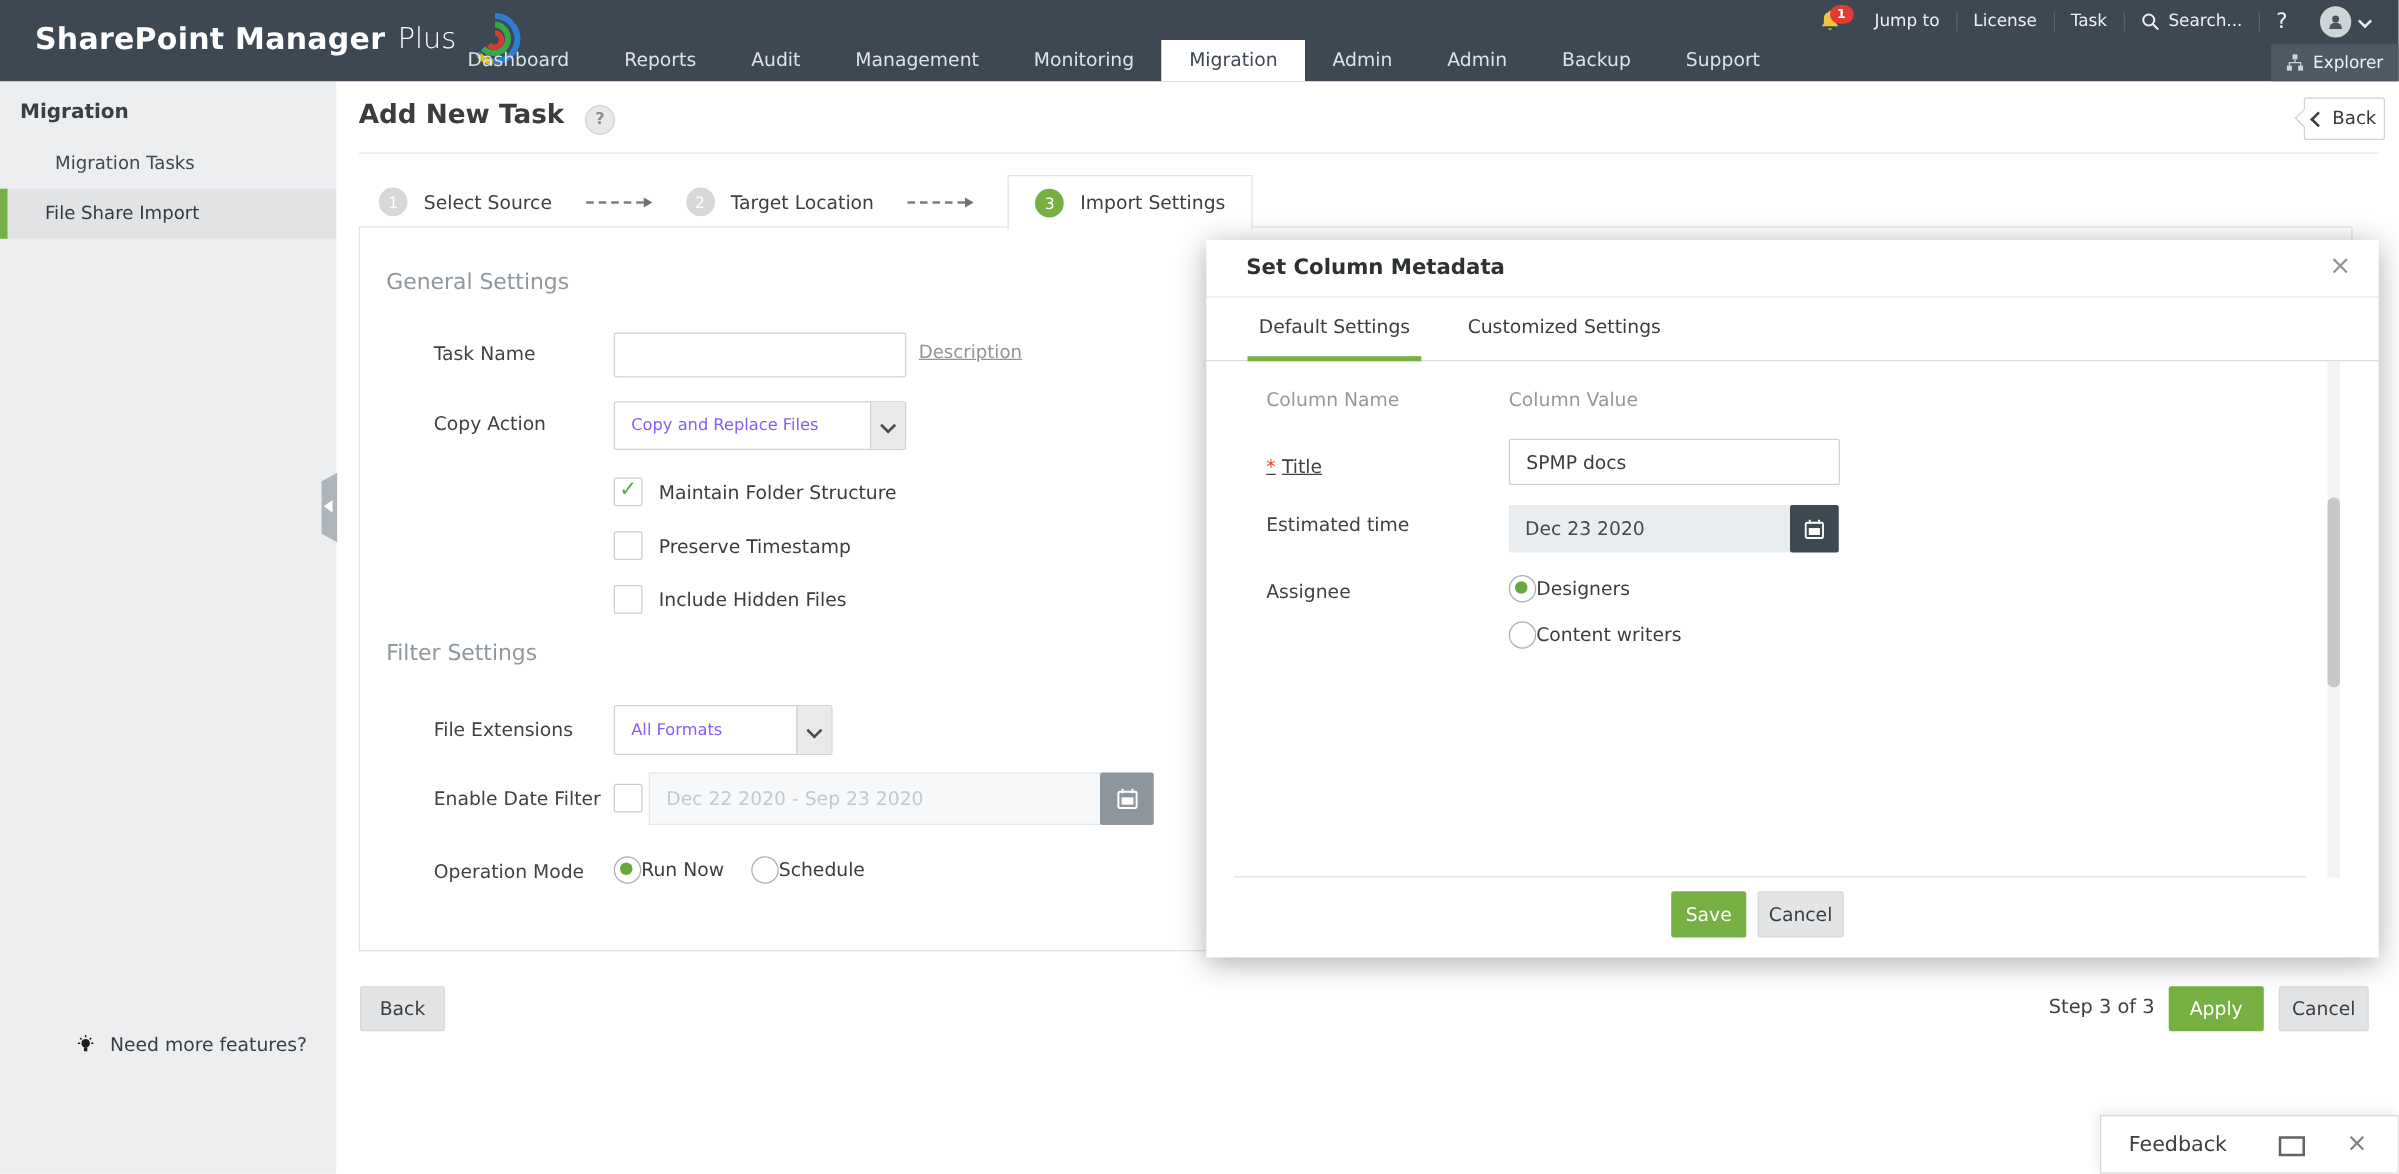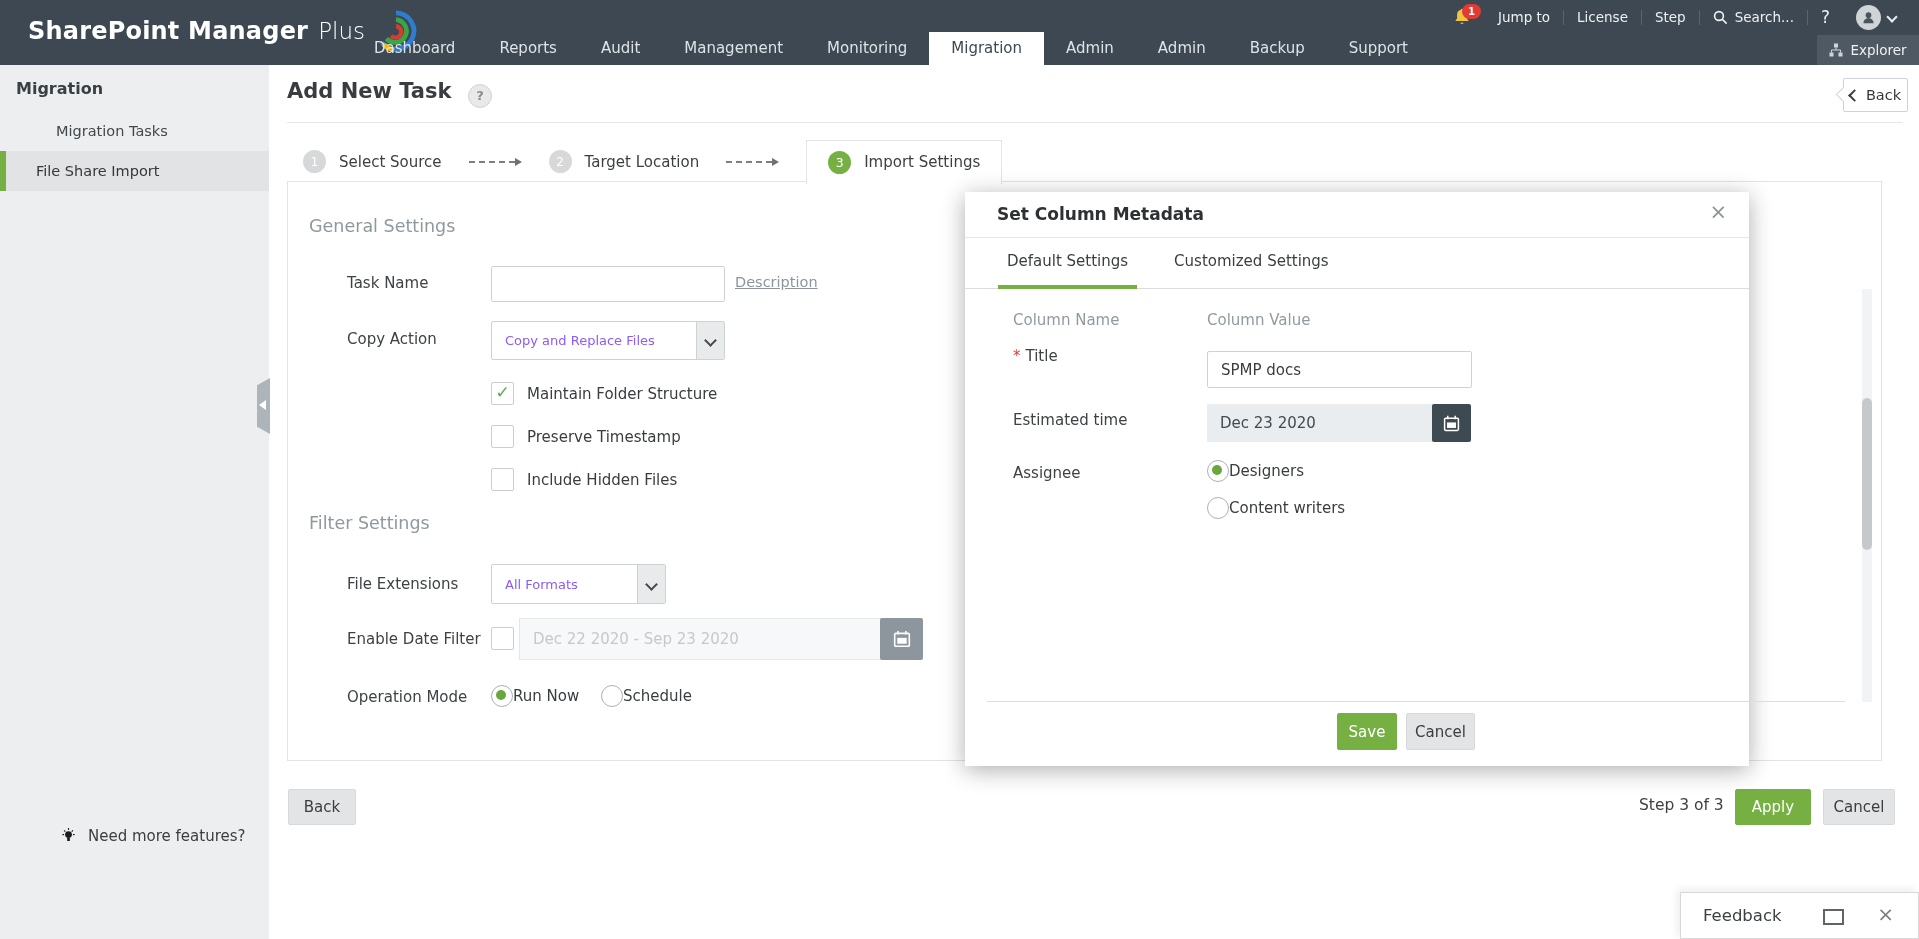--- a/index.html
+++ b/index.html
@@ -25,21 +25,21 @@
   .avatar{width:25px;height:25px;border-radius:50%;background:#cfd4d7;display:flex;align-items:center;justify-content:center;}
   .chev{display:inline-block;width:7px;height:7px;border-right:2px solid #4a4a4a;border-bottom:2px solid #4a4a4a;transform:rotate(45deg);}
   .chev.white{border-color:#e9edf0;width:6px;height:6px;}
   .explorer-btn{position:absolute;right:0;bottom:0;width:102px;height:30px;background:#4e5963;display:flex;align-items:center;
     justify-content:center;gap:7px;color:#eef1f3;font-size:13.5px;cursor:pointer;}
   
   .sidebar{position:absolute;left:0;top:65px;width:269px;height:874px;background:#edeef0;}
   .side-head{height:46px;display:flex;align-items:center;justify-content:space-between;padding:0 22px 0 16px;}
   .side-head .lbl{font-size:16px;font-weight:600;color:#3a3f43;}
   .tri-down{width:0;height:0;border-left:5px solid transparent;border-right:5px solid transparent;border-top:6px solid #3f4periph44;border-top-color:#3f4448;}
-  .side-item{height:40px;line-height:40px;padding-left:56px;font-size:14.5px;color:#43484c;cursor:pointer;}
+  .side-item{height:40px;line-height:40px;padding-left:44px;font-size:14.5px;color:#43484c;cursor:pointer;}
   .side-item.active{background:#e1e3e5;border-left:6px solid #76b043;padding-left:30px;color:#35393c;}
   .collapse-handle{position:absolute;left:257px;top:378px;width:13px;height:56px;background:#adb4ba;
     clip-path:polygon(0 13%,100% 0,100% 100%,0 87%);z-index:4;cursor:pointer;}
   .collapse-handle .tri{position:absolute;left:2px;top:22px;width:0;height:0;border-top:5px solid transparent;
     border-bottom:5px solid transparent;border-right:7px solid #ffffff;}
   .need-more{position:absolute;left:60px;top:827px;display:flex;align-items:center;gap:11px;font-size:15px;color:#3a3e41;cursor:pointer;}
   
   .page-title{position:absolute;left:287px;top:79px;font-size:21px;font-weight:600;color:#393d40;z-index:2;}
   .help-circle{position:absolute;left:468px;top:84px;width:22px;height:22px;border-radius:50%;background:#e9e9e9;border:1px solid #d2d2d2;
     color:#8c8c8c;font-size:13px;font-weight:bold;text-align:center;line-height:22px;z-index:2;cursor:pointer;}
@@ -82,21 +82,21 @@
   .desc-link{position:absolute;font-size:14.5px;color:#8d959b;text-decoration:underline;cursor:pointer;}
   
   .btn{display:flex;align-items:center;justify-content:center;font-size:15px;border-radius:2px;cursor:pointer;}
   .btn.gray{background:#e3e4e5;color:#3a3d3f;border:1px solid #d7d9da;}
   .btn.green{background:#76b043;color:#ffffff;border:1px solid #76b043;}
   .foot-back{position:absolute;left:288px;top:789px;width:66px;height:34px;}
   .step-ind{position:absolute;left:1639px;top:796px;font-size:15.5px;color:#3e4144;}
   .foot-apply{position:absolute;left:1735px;top:789px;width:74px;height:34px;}
   .foot-cancel{position:absolute;left:1823px;top:789px;width:70px;height:34px;}
   
-  .modal{position:absolute;left:965px;top:192px;width:784px;height:574px;background:#fff;z-index:10;
+  .modal{position:absolute;left:965px;top:192px;width:938px;height:574px;background:#fff;z-index:10;
     box-shadow:0 4px 22px rgba(0,0,0,.32);}
   .m-head{position:absolute;left:0;top:0;right:0;height:45px;border-bottom:1px solid #e6e6e6;}
   .m-title{position:absolute;left:32px;top:0;line-height:45px;font-size:17px;font-weight:bold;color:#2e3133;}
   .m-close{position:absolute;right:22px;top:8px;font-size:21px;color:#8f9498;cursor:pointer;}
   .m-tabs{position:absolute;left:0;right:0;top:45px;height:51px;border-bottom:1px solid #dadcdd;display:flex;gap:46px;padding-left:42px;}
   .m-tab{position:relative;line-height:49px;font-size:15px;color:#3b3e41;cursor:pointer;}
   .m-tab.active::after{content:"";position:absolute;left:-9px;right:-9px;bottom:-1px;height:4px;background:#76b043;}
   .m-col-h{position:absolute;font-size:15px;color:#919aa1;}
   .m-label{position:absolute;left:48px;font-size:15px;color:#3e4245;}
   .req{color:#e03c31;margin-right:5px;}
@@ -145,21 +145,21 @@
       <svg width="18" height="19" viewBox="0 0 16 17">
         <path d="M7 1.6a1 1 0 0 1 2 0c2.4.5 3.4 2.2 3.4 4.4v3.4l1.6 2.3H2L3.6 9.4V6c0-2.2 1-3.9 3.4-4.4z" fill="#f2c53d"></path>
         <path d="M6.5 13.2a1.6 1.6 0 0 0 3 0z" fill="#f2c53d"></path>
       </svg>
       <span class="badge">1</span>
     </span>
     <span class="util-item">Jump to</span>
     <span class="util-sep"></span>
     <span class="util-item">License</span>
     <span class="util-sep"></span>
-    <span class="util-item">Step</span>
+    <span class="util-item">Task</span>
     <span class="util-sep"></span>
     <span class="util-item">
       <svg width="15" height="15" viewBox="0 0 15 15">
         <circle cx="6" cy="6" r="4.4" stroke="#eef1f3" stroke-width="1.6" fill="none"></circle>
         <line x1="9.4" y1="9.4" x2="13.6" y2="13.6" stroke="#eef1f3" stroke-width="1.6"></line>
       </svg>
       <span>Search...</span>
     </span>
     <span class="util-sep"></span>
     <span class="util-item" style="font-size:17px;">?</span>
@@ -314,21 +314,21 @@
     <span class="m-close">×</span>
   </div>
   <div class="m-tabs">
     <span class="m-tab active">Default Settings</span>
     <span class="m-tab">Customized Settings</span>
   </div>
 
   <div class="m-col-h" style="left:48px;top:119px;">Column Name</div>
   <div class="m-col-h" style="left:242px;top:119px;">Column Value</div>
 
-  <div class="m-label" style="top:155px;">
+  <div class="m-label" style="top:172px;text-decoration:underline;">
     <span class="req">*</span><span>Title</span>
   </div>
   <div class="t-input" style="left:242px;top:159px;width:265px;height:37px;line-height:37px;padding-left:13px;box-sizing:border-box;">SPMP docs</div>
 
   <div class="m-label" style="top:219px;">Estimated time</div>
   <div class="dis-input" style="left:242px;top:212px;width:225px;height:38px;background:#e9edef;border:none;color:#3f4a52;">Dec 23 2020</div>
   <div class="cal-btn dark" style="left:467px;top:212px;width:39px;height:38px;">
     <svg width="17" height="17" viewBox="0 0 16 16">
       <rect x="1.5" y="3" width="13" height="11.5" rx="1" fill="none" stroke="#fff" stroke-width="1.4"></rect>
       <line x1="4.5" y1="0.8" x2="4.5" y2="4" stroke="#fff" stroke-width="1.4"></line>

